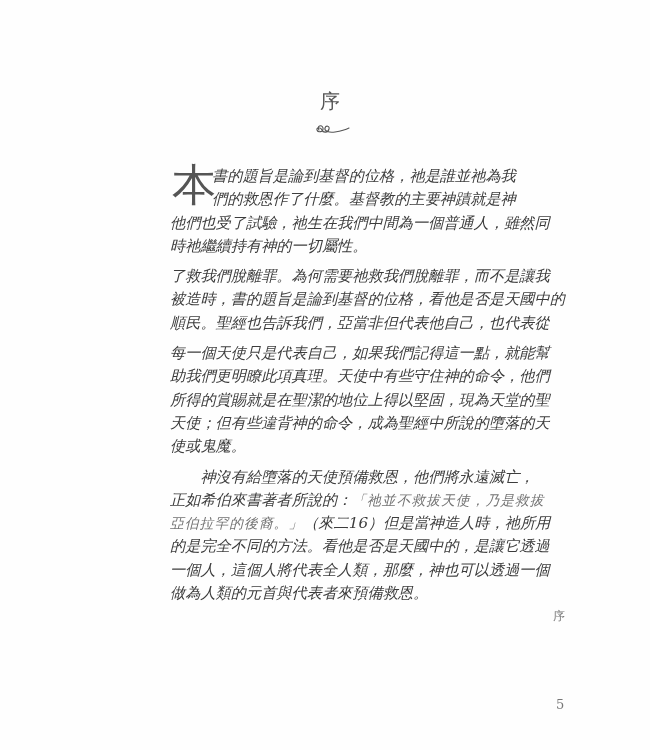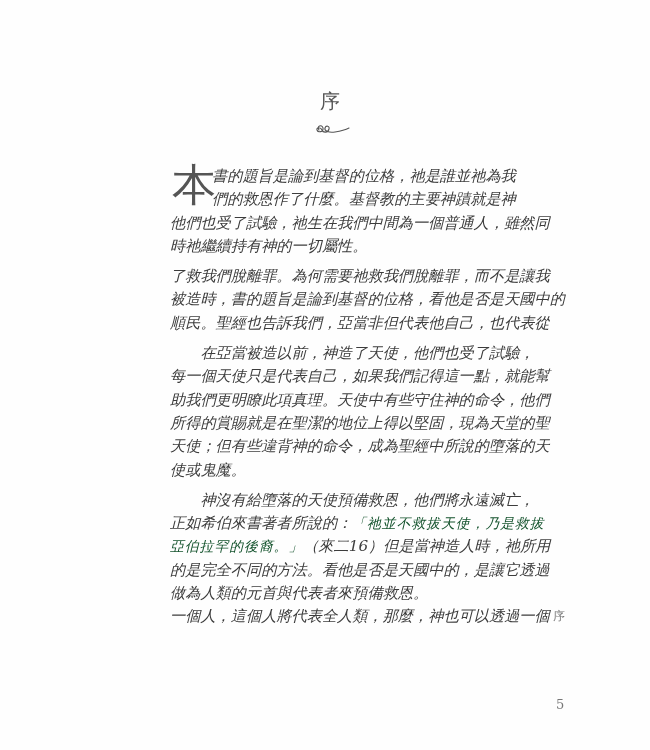--- a/index.html
+++ b/index.html
@@ -82,21 +82,21 @@
       font-family: "DejaVu Serif", "Liberation Serif", serif;
       font-weight: normal;
     }
     .dropcap-line {
       padding-left: 42px;
     }
     .quote {
       font-family: "DejaVu Sans", "Liberation Sans", sans-serif;
       font-size: 13.8px;
       letter-spacing: 1px;
-      color: #14532d;
+      color: #737373;
     }
     .running-head {
       position: absolute;
       left: 553px;
       top: 608px;
       font-size: 12px;
       color: #777;
     }
     .page-number {
       position: absolute;
@@ -127,35 +127,34 @@
       <span class="line last">時祂繼續持有神的一切屬性。</span>
     </div>
 
     <div class="para">
       <span class="line">了救我們脫離罪。為何需要祂救我們脫離罪，而不是讓我</span>
       <span class="line">被造時，書的題旨是論到基督的位格，看他是否是天國中的</span>
       <span class="line">順民。聖經也告訴我們，亞當非但代表他自己，也代表從</span>
     </div>
 
     <div class="para">
-      <span class="line indent">在亞當被造以前，神造了天使，他們也受了試驗，</span>
       <span class="line">每一個天使只是代表自己，如果我們記得這一點，就能幫</span>
       <span class="line">助我們更明瞭此項真理。天使中有些守住神的命令，他們</span>
       <span class="line">所得的賞賜就是在聖潔的地位上得以堅固，現為天堂的聖</span>
       <span class="line">天使；但有些違背神的命令，成為聖經中所說的墮落的天</span>
       <span class="line last">使或鬼魔。</span>
     </div>
 
     <div class="para">
       <span class="line indent">神沒有給墮落的天使預備救恩，他們將永遠滅亡，</span>
       <span class="line"><span>正如希伯來書著者所說的：</span><span class="quote">「祂並不救拔天使，乃是救拔</span></span>
       <span class="line"><span class="quote">亞伯拉罕的後裔。」</span><span>（來二16）但是當神造人時，祂所用</span></span>
       <span class="line">的是完全不同的方法。看他是否是天國中的，是讓它透過</span>
+      <span class="line">一個人，這個人將代表全人類，那麼，神也可以透過一個</span>
       <span class="line last">做為人類的元首與代表者來預備救恩。</span>
-      <span class="line">一個人，這個人將代表全人類，那麼，神也可以透過一個</span>
     </div>
 
   </div>
 
   <div class="running-head">序</div>
   <div class="page-number">5</div>
 
 </div>
 
 </body></html>

